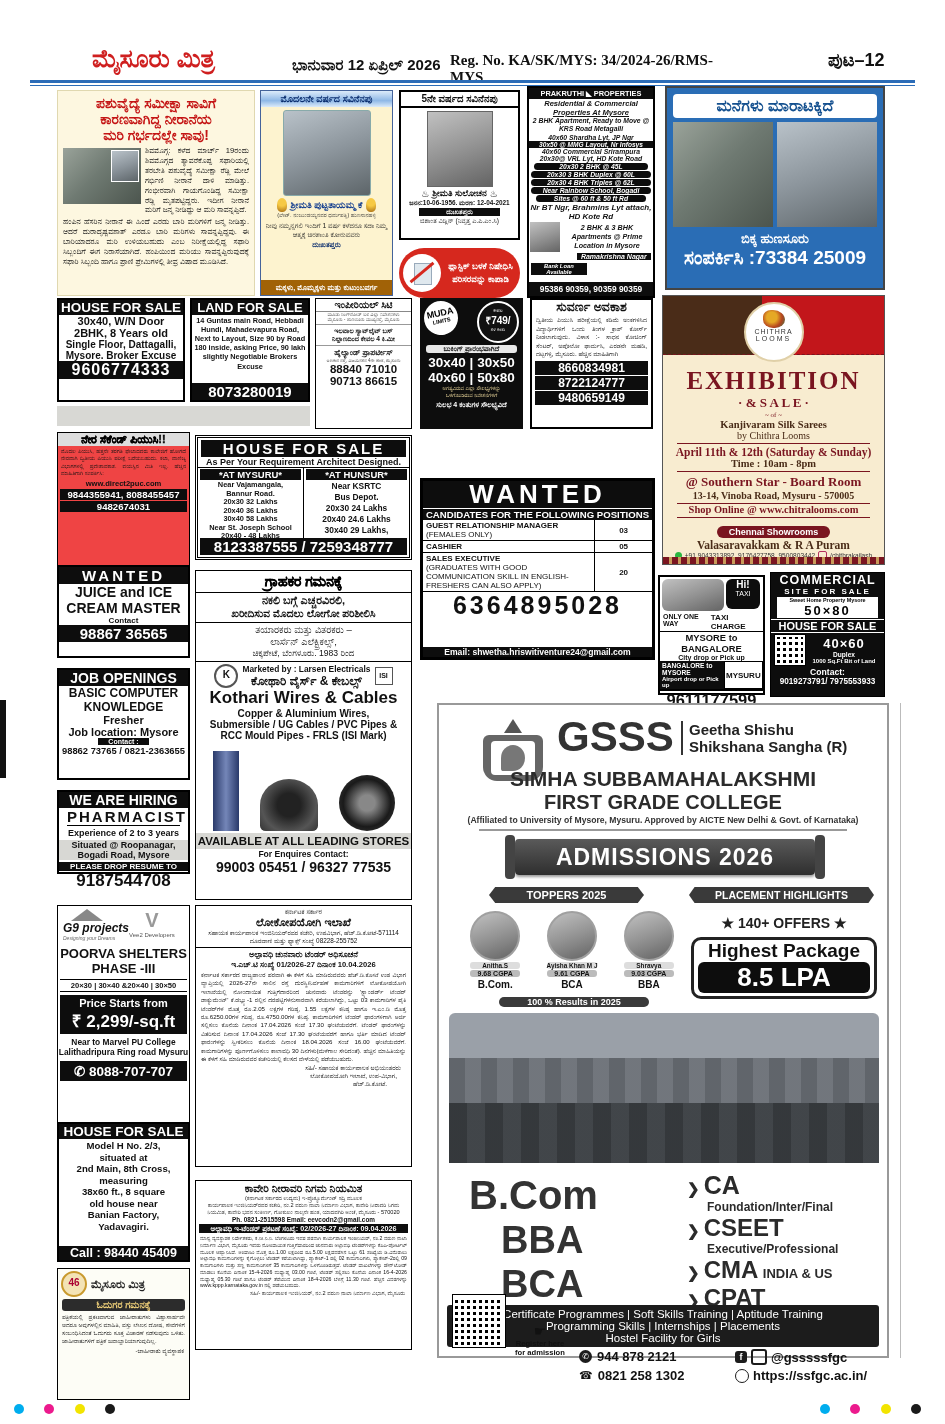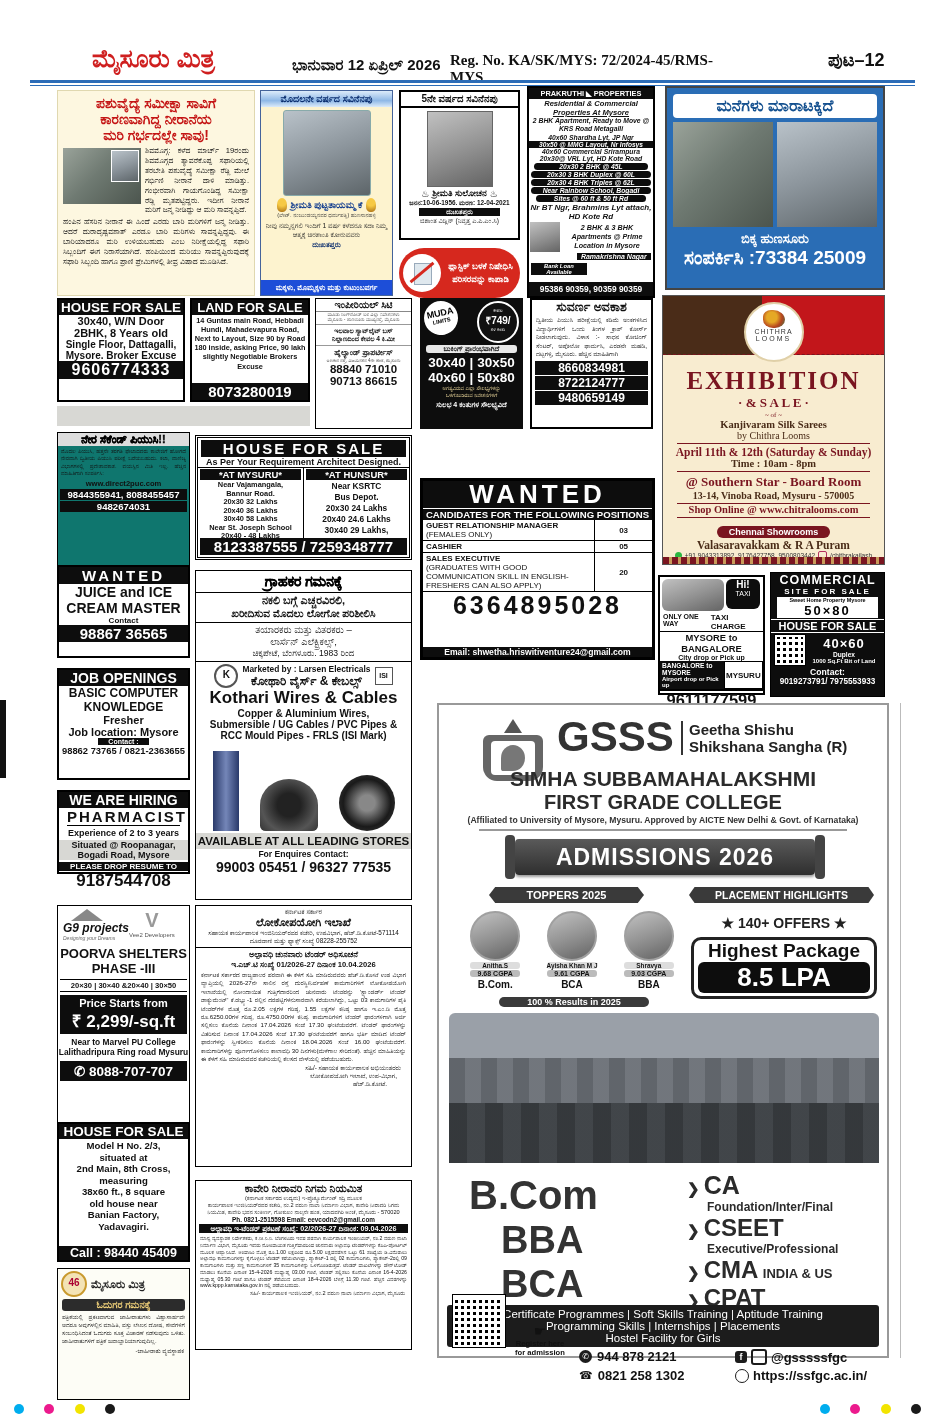--- a/index.html
+++ b/index.html
@@ -24,21 +24,21 @@
       background-blend-mode:screen;border:2px solid #fff;outline:1px solid #000;}
   .dot{width:10px;height:10px;border-radius:50%;display:inline-block;margin-right:16px;}
 </style>
 </head>
 <body>
 
 <div class="page">
 
   <div class="abs" style="left:92px;top:44px;width:200px;height:34px;color:#cf1f1f;font-weight:bold;font-size:25px;">ಮೈಸೂರು ಮಿತ್ರ</div>
   <div class="abs bold" style="left:292px;top:56px;font-size:15px;">ಭಾನುವಾರ 12 ಏಪ್ರಿಲ್ 2026</div>
-  <div class="abs bold serif" style="left:450px;top:52px;width:290px;font-size:15px;">Reg. No. KA/SK/MYS: 72/2024-45/RMS-MYS</div>
+  <div class="abs bold serif" style="left:450px;top:52px;width:290px;font-size:15px;">Reg. No. KA/SK/MYS: 34/2024-26/RMS-MYS</div>
   <div class="abs bold" style="left:828px;top:50px;font-size:18px;">ಪುಟ–12</div>
   <div class="abs rule-blue" style="left:30px;top:80px;width:885px;height:3px;"></div>
   <div class="abs rule-blue" style="left:30px;top:85px;width:885px;height:1px;"></div>
 
   <div class="abs" style="left:57px;top:90px;width:198px;height:206px;background:#fdf7e0;border:1px solid #e0d8b0;padding:4px 5px;">
     <div class="c" style="color:#c41414;font-weight:bold;font-size:14px;line-height:1.15;">
       <div>ಪಶುವೈದ್ಯೆ ಸಮೀಕ್ಷಾ ಸಾವಿಗೆ</div>
       <div>ಕಾರಣವಾಗಿದ್ದ ನೀರಾನೆಯ</div>
       <div>ಮರಿ ಗರ್ಭದಲ್ಲೇ ಸಾವು!</div>
     </div>
@@ -55,21 +55,21 @@
     <div class="c bold" style="background:linear-gradient(180deg,#dcebfa,#8fb8e6 60%,#dcebfa);color:#0a2d6e;font-size:9.5px;padding:2px 0;">ಮೊದಲನೇ ವರ್ಷದ ಸವಿನೆನಪು</div>
     <div class="photo2" style="width:86px;height:84px;margin:3px auto 2px;border:1px solid #8aa;border-radius:3px;"></div>
     <div style="display:flex;justify-content:center;align-items:center;gap:4px;">
       <div class="lamp"></div>
       <div class="bold c" style="color:#123d8f;font-size:9px;">ಶ್ರೀಮತಿ ಪುಟ್ಟತಾಯಮ್ಮ ಕೆ</div>
       <div class="lamp"></div>
     </div>
     <div class="c" style="font-size:5.6px;color:#333;">(ಲೇಟ್. ನಂಜುಂಡಯ್ಯನವರ ಧರ್ಮಪತ್ನಿ) ಹುಣಸಾನಹಳ್ಳಿ</div>
     <div class="c" style="font-size:6.8px;color:#222;padding:2px 4px;line-height:1.35;">ನೀವು ನಮ್ಮನ್ನಗಲಿ ಇಂದಿಗೆ 1 ವರ್ಷ ಕಳೆದರೂ ಸದಾ ನಿಮ್ಮ ಆತ್ಮಕ್ಕೆ ಚಿರಶಾಂತಿ ಕೋರುವವರು</div>
     <div class="c bold" style="font-size:7px;color:#0a2d6e;">ದುಃಖತಪ್ತರು</div>
-    <div class="c bold" style="position:absolute;left:0;right:0;bottom:0;background:#1d4ed8;color:#fff;font-size:7.4px;padding:3px 0;">ಮಕ್ಕಳು, ಮೊಮ್ಮಕ್ಕಳು ಮತ್ತು ಕುಟುಂಬವರ್ಗ</div>
+    <div class="c bold" style="position:absolute;left:0;right:0;bottom:0;background:#a16207;color:#fff;font-size:7.4px;padding:3px 0;">ಮಕ್ಕಳು, ಮೊಮ್ಮಕ್ಕಳು ಮತ್ತು ಕುಟುಂಬವರ್ಗ</div>
   </div>
 
   <div class="abs b2" style="left:399px;top:90px;width:121px;height:150px;background:#fff;">
     <div class="c bold" style="font-size:10px;border-bottom:2px solid #000;padding:1px 0;">5ನೇ ವರ್ಷದ ಸವಿನೆನಪು</div>
     <div class="photo2" style="width:64px;height:74px;margin:3px auto 1px;border:1px solid #666;filter:grayscale(1);"></div>
     <div style="display:flex;justify-content:center;align-items:center;gap:3px;">
       <span style="font-size:9px;">♨</span>
       <div class="bold" style="font-size:8.6px;">ಶ್ರೀಮತಿ ಸುಲೋಚನ</div>
       <span style="font-size:9px;">♨</span>
     </div>
@@ -202,21 +202,21 @@
     <div class="c serif bold" style="color:#4a2c18;font-size:11.5px;">Valasaravakkam &amp; R A Puram</div>
     <div style="display:flex;justify-content:center;align-items:center;gap:3px;font-size:6.6px;color:#333;">
       <span style="width:7px;height:7px;background:#2bb741;border-radius:50%;display:inline-block;"></span>
       <span>+91 9043313892, 9176427758, 9500803442</span>
       <span style="width:7px;height:7px;border:1.5px solid #b5305f;border-radius:2px;display:inline-block;"></span>
       <span>/chithrakailash</span>
     </div>
     <div style="position:absolute;left:0;right:0;bottom:0;height:7px;background:repeating-linear-gradient(90deg,#7a1520 0 6px,#c89b5a 6px 9px);"></div>
   </div>
 
-  <div class="abs b" style="left:57px;top:432px;width:133px;height:138px;background:#0f766e;">
+  <div class="abs b" style="left:57px;top:432px;width:133px;height:138px;background:#ef4444;">
     <div class="c bold" style="font-size:11px;background:#ddd;-webkit-text-stroke:0.4px #000;">ನೇರ ಸೆಕೆಂಡ್ ಪಿಯುಸಿ!!</div>
     <div class="j" style="font-size:5.6px;line-height:1.3;padding:2px 3px;">ಮೊದಲ ಪಿಯುಸಿ, ಹತ್ತನೇ ತರಗತಿ ಫೇಲಾದವರು ಕಾಲೇಜಿಗೆ ಹೋಗದೆ ನೇರವಾಗಿ ದ್ವಿತೀಯ ಪಿಯುಸಿ ಪರೀಕ್ಷೆ ಬರೆಯಬಹುದು. ಕಲಾ, ವಾಣಿಜ್ಯ ವಿಭಾಗಗಳಲ್ಲಿ ಪ್ರವೇಶಾವಕಾಶ. ವಯಸ್ಸಿನ ಮಿತಿ ಇಲ್ಲ. ಹೆಚ್ಚಿನ ಮಾಹಿತಿಗಾಗಿ ಸಂಪರ್ಕಿಸಿ:</div>
     <div class="c bold" style="font-size:7.6px;">www.direct2puc.com</div>
     <div class="c inv bold" style="font-size:9.6px;margin:1px 2px;">9844355941, 8088455457</div>
     <div class="c inv bold" style="font-size:9.6px;margin:0 2px;">9482674031</div>
   </div>
 
   <div class="abs" style="left:195px;top:435px;width:217px;height:125px;border:3px double #000;background:#fff;">
     <div class="c inv bold" style="font-size:15px;letter-spacing:2px;margin:2px 3px 0;">HOUSE FOR SALE</div>
     <div class="c bold" style="font-size:9px;border-bottom:1px solid #000;">As Per Your Requirement Architect Designed.</div>

